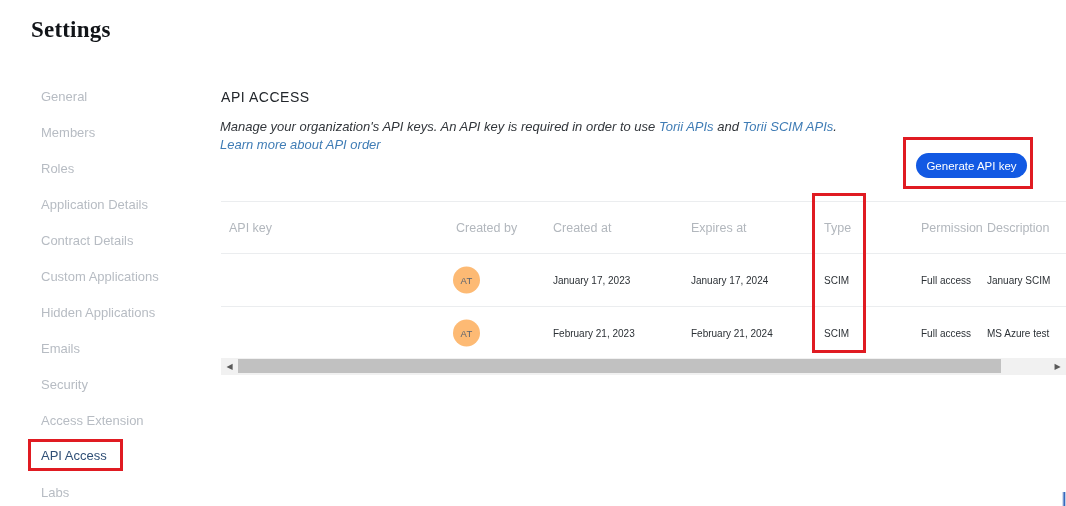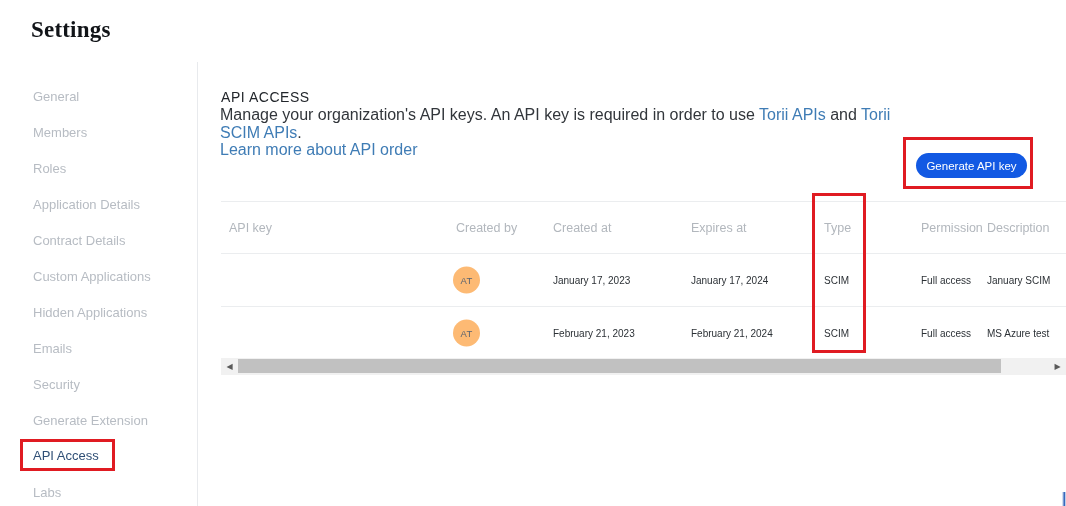--- a/index.html
+++ b/index.html
@@ -27,21 +27,21 @@
     font-family: "Liberation Serif", serif;
     font-size: 23px;
     font-weight: 700;
     color: #111418;
     letter-spacing: 0.2px;
   }
 
   
   #sidebar {
     position: absolute;
-    left: 0;
+    left: 8px;
     top: 62px;
     width: 198px;
     height: 444px;
     background: #ffffff;
     border-right: 1px solid #e8eaed;
   }
 
   .side-item {
     position: absolute;
     left: 33px;
@@ -80,25 +80,26 @@
     left: 22px;
     top: 27px;
     font-size: 14px;
     letter-spacing: 0.55px;
     color: #22262b;
   }
 
   #desc {
     position: absolute;
     left: 21px;
-    top: 44px;
+    top: 56px;
     width: 700px;
-    font-size: 16px;
+    font-size: 13px;
     line-height: 17.5px;
     color: #32363b;
+    font-style: italic;
   }
   #desc a {
     color: #3f7cb5;
     text-decoration: none;
   }
 
   
   #gen-wrap {
     position: absolute;
     left: 704px;
@@ -245,21 +246,21 @@
   <nav id="sidebar">
     <div class="side-item" style="top:27px">General</div>
     <div class="side-item" style="top:63px">Members</div>
     <div class="side-item" style="top:99px">Roles</div>
     <div class="side-item" style="top:135px">Application Details</div>
     <div class="side-item" style="top:171px">Contract Details</div>
     <div class="side-item" style="top:207px">Custom Applications</div>
     <div class="side-item" style="top:243px">Hidden Applications</div>
     <div class="side-item" style="top:279px">Emails</div>
     <div class="side-item" style="top:315px">Security</div>
-    <div class="side-item" style="top:351px">Generate Extension</div>
+    <div class="side-item" style="top:351px">Access Extension</div>
     <div class="side-item active" style="top:386px">API Access</div>
     <div class="side-item" style="top:423px">Labs</div>
 
     <div id="sidebar-highlight"></div>
   </nav>
 
   <section id="main">
 
     <div id="section-title">API ACCESS</div>
 

